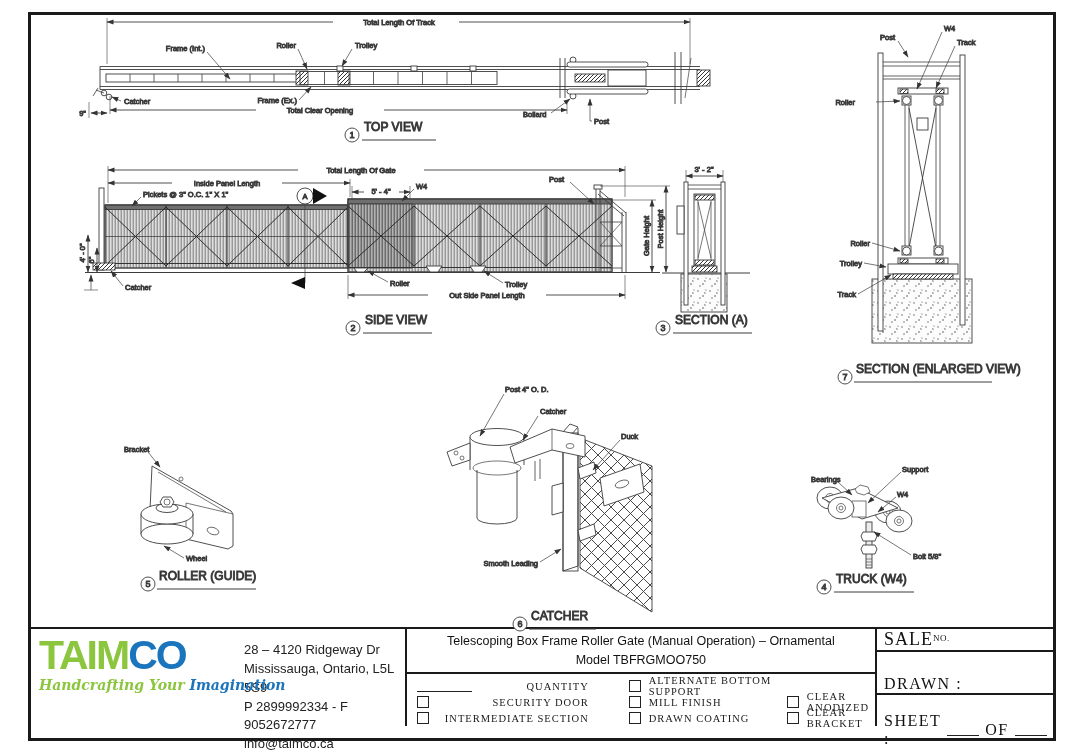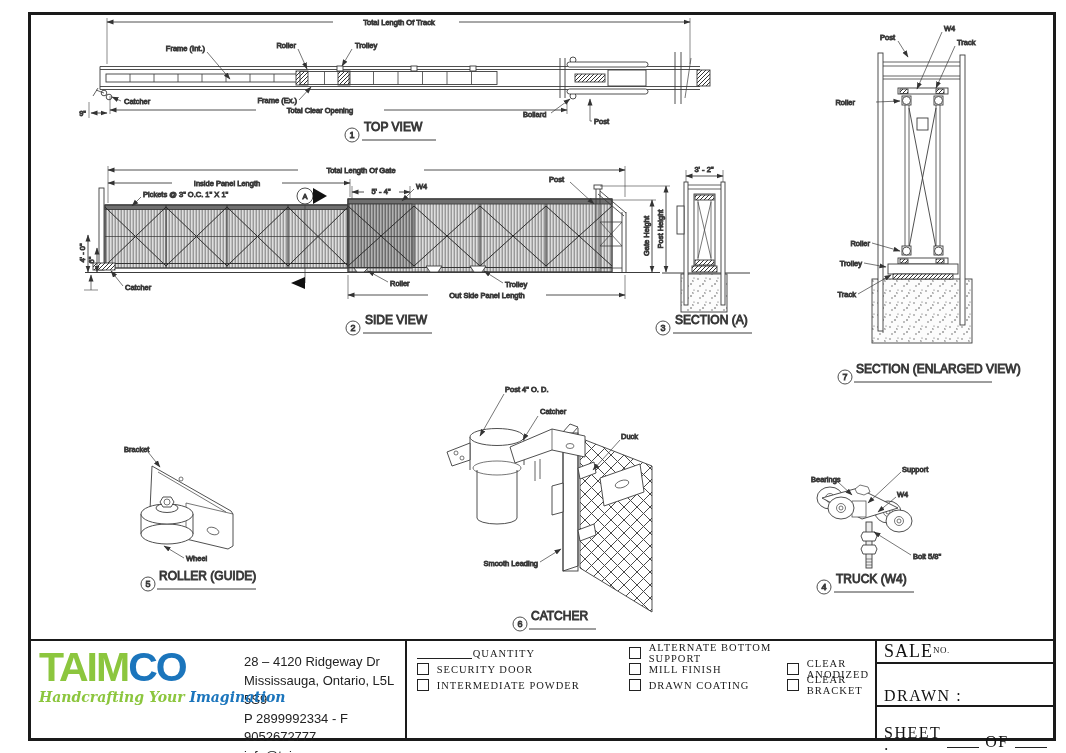--- a/index.html
+++ b/index.html
@@ -4,35 +4,35 @@
 <style>
   html,body{margin:0;padding:0;background:#fff;width:1066px;height:753px;overflow:hidden;
     font-family:"Liberation Sans",sans-serif;}
   .sheet{position:absolute;left:0;top:0;width:1066px;height:753px;background:#fff;}
   .page{position:absolute;left:28px;top:12px;width:1022px;height:723px;border:3px solid #1a1a1a;background:#fff;}
   svg text{user-select:none;}
   .lbl{font-family:"Liberation Sans",sans-serif;font-size:7.5px;fill:#1a1a1a;}
   .vt{font-family:"Liberation Sans",sans-serif;font-size:12px;fill:#111;}
   .num{font-family:"Liberation Sans",sans-serif;font-size:9px;fill:#111;}
   
-  .tb{position:absolute;left:0;right:0;bottom:0;height:97px;border-top:2px solid #1a1a1a;display:flex;background:#fff;}
+  .tb{position:absolute;left:0;right:0;bottom:12px;height:97px;border-top:2px solid #1a1a1a;display:flex;background:#fff;}
   .tb-left{width:400px;display:flex;align-items:flex-start;padding:6px 0 0 8px;box-sizing:border-box;}
   .logo{width:205px;position:relative;}
   .logo-word{font-weight:900;font-size:41px;line-height:40px;letter-spacing:-2px;font-family:"Liberation Sans",sans-serif;}
   .logo-green{color:#8CC63E;}
   .logo-blue{color:#1B75BC;}
   .tagline{font-family:"DejaVu Serif",serif;font-style:italic;font-weight:bold;font-size:14px;margin-top:2px;white-space:nowrap;}
   .addr{font-size:13px;color:#222;line-height:1.45;padding-top:6px;}
   .tb-mid{flex:1;border-left:2px solid #1a1a1a;border-right:2px solid #1a1a1a;display:flex;flex-direction:column;box-sizing:border-box;}
   .tb-title{height:44px;border-bottom:2px solid #1a1a1a;text-align:center;font-size:12.5px;color:#111;
     display:flex;flex-direction:column;justify-content:center;line-height:1.45;}
   .tb-opts{flex:1;padding:4px 6px 0 10px;font-family:"Liberation Serif",serif;font-size:10.5px;
     letter-spacing:1px;color:#1a1a1a;}
   .opt-row{display:flex;height:16px;align-items:center;}
-  .opt-c1{width:172px;display:flex;align-items:center;}
+  .opt-c1{width:172px;display:flex;align-items:center;justify-content:space-between;}
   .opt-c2{width:158px;display:flex;align-items:center;padding-left:40px;}
   .opt-c3{flex:1;display:flex;align-items:center;}
   .cb{display:inline-block;width:10px;height:10px;border:1px solid #222;margin-right:8px;flex:0 0 auto;background:#fff;}
   .qline{display:inline-block;width:55px;border-bottom:1px solid #222;height:10px;margin-right:1px;}
   .tb-right{width:176px;display:flex;flex-direction:column;font-family:"Liberation Serif",serif;color:#111;gap:23px;}
   .sale-row{height:26px;border-bottom:2px solid #1a1a1a;display:flex;align-items:center;padding-left:7px;}
   .sale-big{font-size:18px;letter-spacing:1px;}
   .sale-no{font-size:9px;align-self:flex-start;padding-top:4px;letter-spacing:0.5px;}
   .tb-row{height:23px;border-bottom:2px solid #1a1a1a;display:flex;align-items:center;padding-left:7px;
     font-size:16px;letter-spacing:1.5px;}
@@ -52,20 +52,24 @@
           <div class="tagline"><span class="logo-green">Handcrafting Your </span><span class="logo-blue">Imagination</span></div>
         </div>
         <div class="addr">
           <div>28 – 4120 Ridgeway Dr</div>
           <div>Mississauga, Ontario, L5L 5S9</div>
           <div>P 2899992334 - F 9052672777</div>
           <div>info@taimco.ca</div>
         </div>
       </div>
       <div class="tb-mid">
+        <div class="tb-title">
+          <div>Telescoping Box Frame Roller Gate (Manual Operation) – Ornamental</div>
+          <div>Model TBFRGMOO750</div>
+        </div>
         <div class="tb-opts">
           <div class="opt-row">
             <span class="opt-c1">
                 <span class="qline"></span>
                 <span>QUANTITY</span>
               </span>
             <span class="opt-c2">
                 <span class="cb"></span>
                 <span>ALTERNATE BOTTOM SUPPORT</span>
               </span>
@@ -81,21 +85,21 @@
                 <span>MILL FINISH</span>
               </span>
             <span class="opt-c3">
                 <span class="cb"></span>
                 <span>CLEAR ANODIZED</span>
               </span>
           </div>
           <div class="opt-row">
             <span class="opt-c1">
                 <span class="cb"></span>
-                <span>INTERMEDIATE POWDER</span>
+                <span>INTERMEDIATE SECTION</span>
               </span>
             <span class="opt-c2">
                 <span class="cb"></span>
                 <span>DRAWN COATING</span>
               </span>
             <span class="opt-c3">
                 <span class="cb"></span>
                 <span>CLEAR BRACKET</span>
               </span>
           </div>

